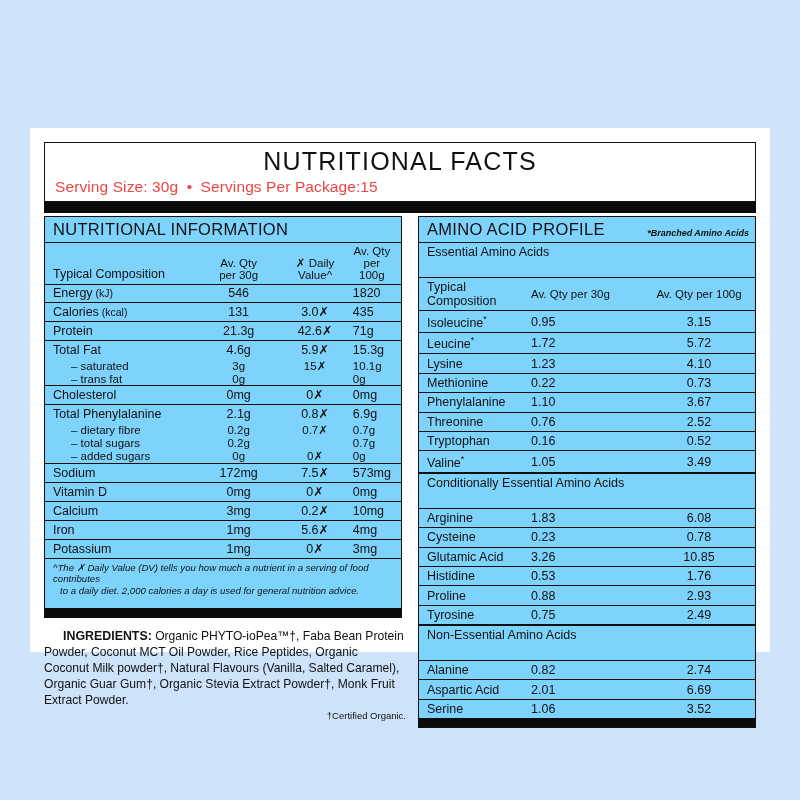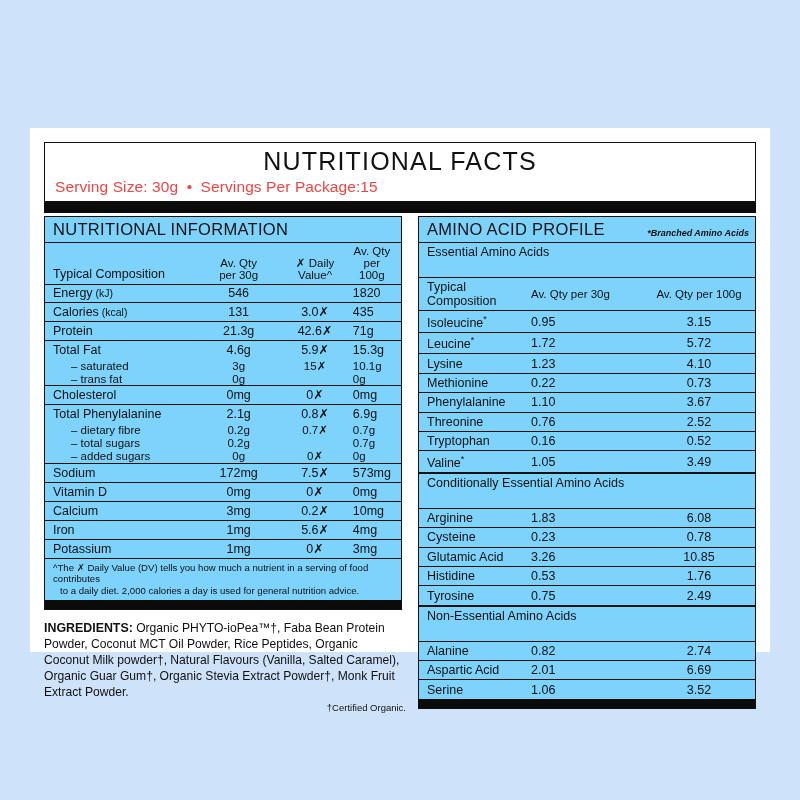--- a/index.html
+++ b/index.html
@@ -138,21 +138,22 @@
     padding-left: 26px;
     font-size: 11.5px;
   }
   .nut-table .sub td { font-size: 11.5px; padding-top: 0px; padding-bottom: 0px;}
 
   .footnote {
     font-size: 9.6px;
     line-height: 1.2;
     color: #111;
     border-top: 1.3px solid #111;
-    padding: 3px 8px 4px 8px;
+    padding: 3px 8px 12px 8px;
+    font-style: italic;
   }
   .footnote .ind { display: block; padding-left: 7px; }
 
   .black-bar-panel {
     height: 9px;
     background: #0b0b0b;
   }
 
   
   .aa-table { font-size: 12.5px; }
@@ -176,21 +177,21 @@
   .star { font-size: 9px; vertical-align: super; }
 
   
   .ingredients {
     margin-top: 10px;
     width: 362px;
     font-size: 12.1px;
     line-height: 1.32;
     color: #111;
   }
-  .ingredients .lead { font-weight: bold; font-size: 12.4px; }
+  .ingredients .lead { font-weight: bold; font-size: 12.4px; margin-left: 19px; }
   .cert {
     text-align: right;
     font-size: 9.5px;
     margin-top: 1px;
   }
 </style>
 </head>
 <body>
 
 <div class="card">
@@ -418,20 +419,25 @@
                   <td class="a-name">Glutamic Acid</td>
                   <td class="a-30">3.26</td>
                   <td class="a-100">10.85</td>
                 </tr>
                 <tr class="sep">
                   <td class="a-name">Histidine</td>
                   <td class="a-30">0.53</td>
                   <td class="a-100">1.76</td>
                 </tr>
                 <tr class="sep">
+                  <td class="a-name">Proline</td>
+                  <td class="a-30">0.88</td>
+                  <td class="a-100">2.93</td>
+                </tr>
+                <tr class="sep">
                   <td class="a-name">Tyrosine</td>
                   <td class="a-30">0.75</td>
                   <td class="a-100">2.49</td>
                 </tr>
                 <tr class="group">
                   <td colspan="3">Non-Essential Amino Acids</td>
                 </tr>
                 <tr class="sep">
                   <td class="a-name">Alanine</td>
                   <td class="a-30">0.82</td>

